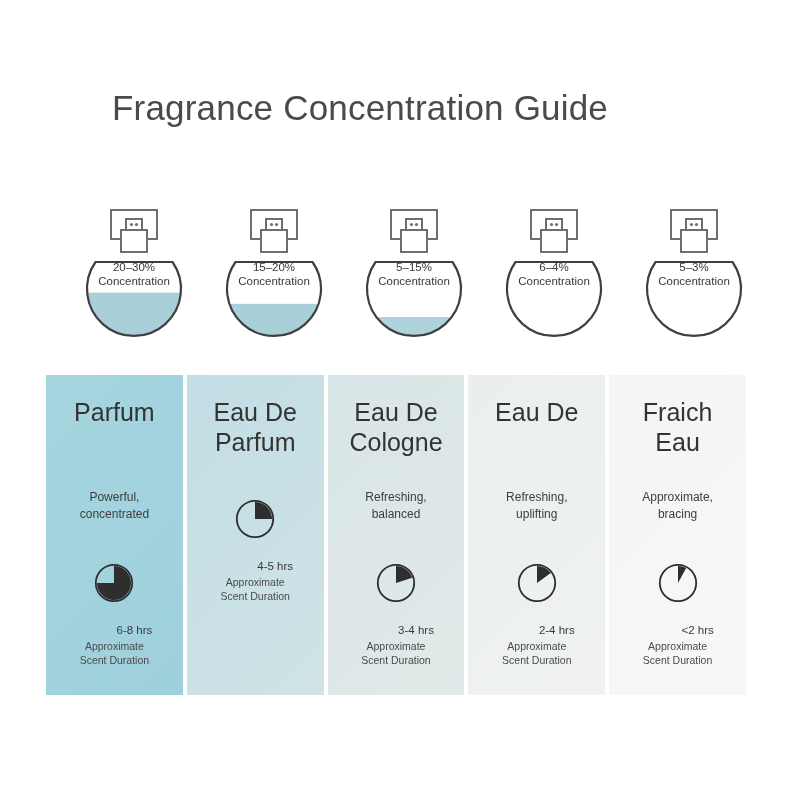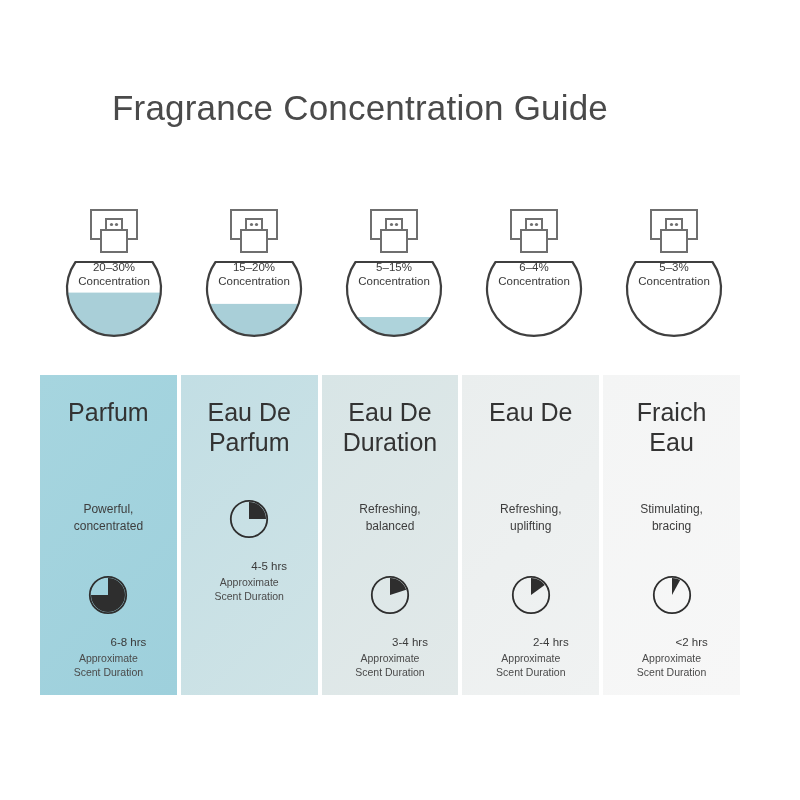--- a/index.html
+++ b/index.html
@@ -26,21 +26,21 @@
     font-size: 35px;
     font-weight: 400;
     color: #4a4a4a;
     letter-spacing: 0.2px;
   }
 
   
   .bottles-row {
     position: absolute;
     top: 200px;
-    left: 44px;
+    left: 64px;
     width: 700px;
     height: 160px;
     display: flex;
     justify-content: center;
   }
   .bottle-cell {
     width: 140px;
     height: 160px;
     position: relative;
   }
@@ -59,21 +59,21 @@
     color: #3a3a3a;
     pointer-events: none;
   }
   .bottle-label .pct { display: block; }
   .bottle-label .word { display: block; }
 
   
   .cards-row {
     position: absolute;
     top: 375px;
-    left: 40px;
+    left: 46px;
     width: 700px;
     height: 320px;
     display: flex;
     gap: 4px;
   }
   .card {
     flex: 1 1 0;
     position: relative;
     padding-top: 22px;
     box-sizing: border-box;
@@ -81,21 +81,21 @@
   }
   .card-title {
     font-size: 25px;
     line-height: 30px;
     font-weight: 400;
     color: #333333;
     padding: 0 6px;
     min-height: 64px;
   }
   .card-desc {
-    margin-top: 40px;
+    margin-top: 28px;
     font-size: 12px;
     line-height: 17px;
     color: #3d3d3d;
     padding: 0 10px;
     min-height: 36px;
   }
   .clock-wrap {
     margin-top: 38px;
     height: 40px;
   }
@@ -271,21 +271,21 @@
       </div>
       <div class="card-hours">4-5 hrs</div>
       <div class="card-sub">
         <div>Approximate</div>
         <div>Scent Duration</div>
       </div>
     </div>
     <div class="card" style="background: linear-gradient(135deg, rgb(216, 229, 230) 0%, rgb(226, 233, 233) 100%);">
       <div class="card-title">
         <div>Eau De</div>
-        <div>Duration</div>
+        <div>Cologne</div>
       </div>
       <div class="card-desc">
         <div>Refreshing,</div>
         <div>balanced</div>
       </div>
       <div class="clock-wrap">
         <svg class="clock-svg" width="40" height="40" viewBox="0 0 40 40">
           <circle cx="20" cy="20" r="18.2" fill="none" stroke="#2e2e2e" stroke-width="1.8"></circle>
           <path d="M 20 20 L 20 3 A 17 17 0 0 1 36.17 14.75 Z" fill="#2e2e2e"></path>
         </svg>
@@ -315,21 +315,21 @@
         <div>Approximate</div>
         <div>Scent Duration</div>
       </div>
     </div>
     <div class="card" style="background: linear-gradient(135deg, rgb(244, 245, 245) 0%, rgb(247, 247, 247) 100%);">
       <div class="card-title">
         <div>Fraich</div>
         <div>Eau</div>
       </div>
       <div class="card-desc">
-        <div>Stimulating,</div>
+        <div>Approximate,</div>
         <div>bracing</div>
       </div>
       <div class="clock-wrap">
         <svg class="clock-svg" width="40" height="40" viewBox="0 0 40 40">
           <circle cx="20" cy="20" r="18.2" fill="none" stroke="#2e2e2e" stroke-width="1.8"></circle>
           <path d="M 20 20 L 20 3 A 17 17 0 0 1 28.19 5.10 Z" fill="#2e2e2e"></path>
         </svg>
       </div>
       <div class="card-hours">&lt;2 hrs</div>
       <div class="card-sub">

